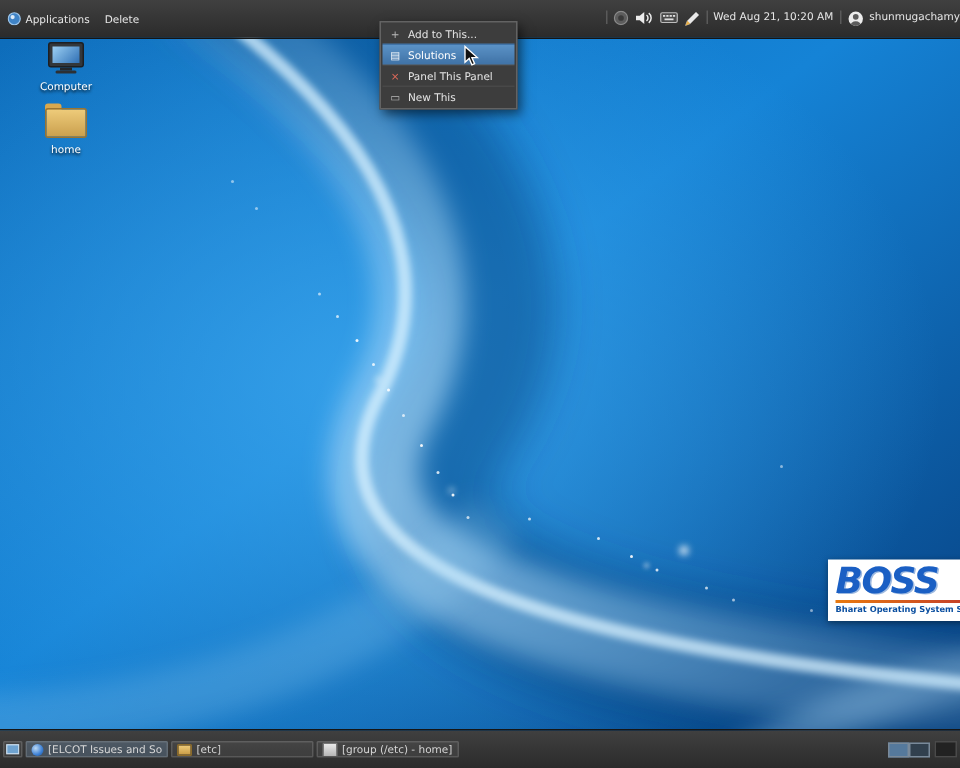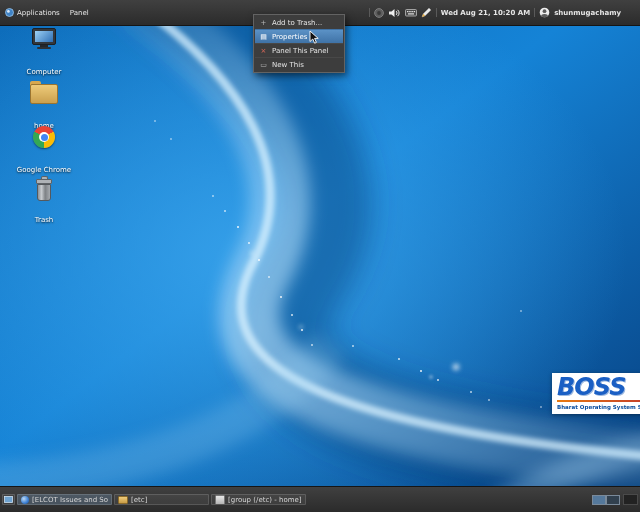--- a/index.html
+++ b/index.html
@@ -7,21 +7,21 @@
   .screen{position:relative;width:640px;height:512px;overflow:hidden;background:#0a5aa0;}
 
   
   .top-panel,.bottom-panel{position:absolute;left:0;right:0;height:26px;
     background:linear-gradient(#404040,#2b2b2b);color:#e6e6e6;font-size:7px;
     display:flex;align-items:center;box-sizing:border-box;z-index:50;}
   .top-panel{top:0;border-bottom:1px solid #151515;}
   .bottom-panel{bottom:0;border-top:1px solid #151515;padding:0 2px;gap:2px;color:#d6d6d6;}
 
   .menu-item{display:flex;align-items:center;gap:3px;padding:0 5px;height:100%;cursor:default;}
-  .panel-right{margin-left:auto;display:flex;align-items:center;gap:4px;padding-right:19px;font-weight:bold;}
+  .panel-right{margin-left:auto;display:flex;align-items:flex-start;gap:4px;padding-right:0;}
   .sep{width:1px;height:9px;background:#5a5a5a;}
   .tray-svg{display:block;}
 
   
   .desktop{position:absolute;top:14px;bottom:14px;left:0;right:0;overflow:hidden;}
   .wall{position:absolute;top:0;left:0;}
   .sparkles,.sparkles-glow{position:absolute;top:0;left:0;width:2px;height:2px;border-radius:50%;background:transparent;}
   .sparkles{box-shadow:
     237px 212px 0 0 rgba(255,255,255,.9), 248px 228px 0 0 rgba(255,255,255,.8),
     258px 245px 0 0 rgba(255,255,255,.9), 268px 262px 0 0 rgba(255,255,255,.7),
@@ -33,21 +33,21 @@
     488px 385px 0 0 rgba(255,255,255,.6), 352px 331px 0 0 rgba(255,255,255,.7),
     154px 106px 0 0 rgba(255,255,255,.5), 170px 124px 0 0 rgba(255,255,255,.5),
     520px 296px 0 0 rgba(255,255,255,.5), 540px 392px 0 0 rgba(255,255,255,.5);}
   .sparkles-glow{box-shadow:
     455px 352px 5px 2px rgba(255,255,255,.85),
     300px 312px 4px 1px rgba(255,255,255,.5),
     251px 238px 4px 1px rgba(255,255,255,.45),
     430px 362px 3px 1px rgba(255,255,255,.4);}
 
   .desk-icon{position:absolute;left:12px;width:64px;display:flex;flex-direction:column;
-    align-items:center;gap:18px;color:#fff;font-size:7px;
+    align-items:center;gap:4px;color:#fff;font-size:7px;
     text-shadow:0 1px 2px rgba(0,0,0,.9);cursor:default;}
   .ic-computer{width:26px;height:22px;position:relative;}
   .ic-computer .mon{width:24px;height:17px;background:#33373b;border:1px solid #1d1f22;border-radius:2px;margin:0 auto;padding:2px;box-sizing:border-box;}
   .ic-computer .scr{width:100%;height:100%;background:linear-gradient(135deg,#9cd0f4,#2f6fb4);}
   .ic-computer .stand{width:8px;height:2px;background:#23262a;margin:0 auto;}
   .ic-computer .base{width:14px;height:2px;background:#2c3034;margin:0 auto;border-radius:1px;}
   .ic-folder{width:28px;height:20px;position:relative;margin-top:2px;}
   .ic-folder .tab{position:absolute;top:-3px;left:0;width:11px;height:5px;background:#d8a84e;border-radius:2px 2px 0 0;}
   .ic-folder .body{position:absolute;inset:0;background:linear-gradient(#eecb7a,#caa04e);border:1px solid #9a7430;border-radius:2px;}
   .ic-chrome{width:22px;height:22px;border-radius:50%;position:relative;
@@ -107,21 +107,21 @@
 
   <div class="top-panel">
     <div class="menu-item">
       <svg class="tray-svg" width="9" height="9">
         <circle cx="4.5" cy="4.5" r="4" fill="#3f83c6" stroke="#9cc4e8" stroke-width="0.8"></circle>
         <circle cx="3.4" cy="3.4" r="1.4" fill="#dceaf8"></circle>
       </svg>
       <span>Applications</span>
     </div>
     <div class="menu-item">
-      <span>Panel</span>
+      <span>Delete</span>
     </div>
 
     <div class="panel-right">
       <div class="sep"></div>
       <svg class="tray-svg" width="10" height="10">
         <circle cx="5" cy="5" r="4.4" fill="#5d5d5d" stroke="#8a8a8a" stroke-width="0.8"></circle>
         <circle cx="5" cy="5" r="1.9" fill="#3a3a3a"></circle>
       </svg>
       <svg class="tray-svg" width="13" height="10">
         <polygon points="1,3.5 3.5,3.5 6.5,1 6.5,9 3.5,6.5 1,6.5" fill="#ececec"></polygon>
@@ -200,58 +200,43 @@
     <div class="desk-icon" style="top:14px;">
       <div class="ic-computer">
         <div class="mon">
             <div class="scr"></div>
           </div>
           <div class="stand"></div>
           <div class="base"></div>
       </div>
       <span>Computer</span>
     </div>
-    <div class="desk-icon" style="top:68px;">
+    <div class="desk-icon" style="top:56px;">
       <div class="ic-folder">
         <div class="tab"></div>
           <div class="body"></div>
       </div>
       <span>home</span>
     </div>
-    <div class="desk-icon" style="top:112px;">
-      <div class="ic-chrome">
-          <div class="w"></div>
-          <div class="b"></div>
-        </div>
-      <span>Google Chrome</span>
-    </div>
-    <div class="desk-icon" style="top:162px;">
-      <div class="ic-trash">
-        <div class="hdl"></div>
-          <div class="lid"></div>
-          <div class="can"></div>
-      </div>
-      <span>Trash</span>
-    </div>
 
     <div class="boss-logo">
       <div class="boss-title">BOSS</div>
       <div class="boss-bar"></div>
       <div class="boss-sub">Bharat Operating System Solutions</div>
     </div>
   </div>
 
   <div class="ctx-menu">
     <div class="cm-item">
       <span class="cm-icon">+</span>
-      <span>Add to Trash...</span>
+      <span>Add to This...</span>
     </div>
     <div class="cm-item highlighted">
       <span class="cm-icon">▤</span>
-      <span>Properties</span>
+      <span>Solutions</span>
     </div>
     <div class="cm-item">
       <span class="cm-icon red">×</span>
       <span>Panel This Panel</span>
     </div>
     <div class="cm-item">
       <span class="cm-icon">▭</span>
       <span>New This</span>
     </div>
   </div>

